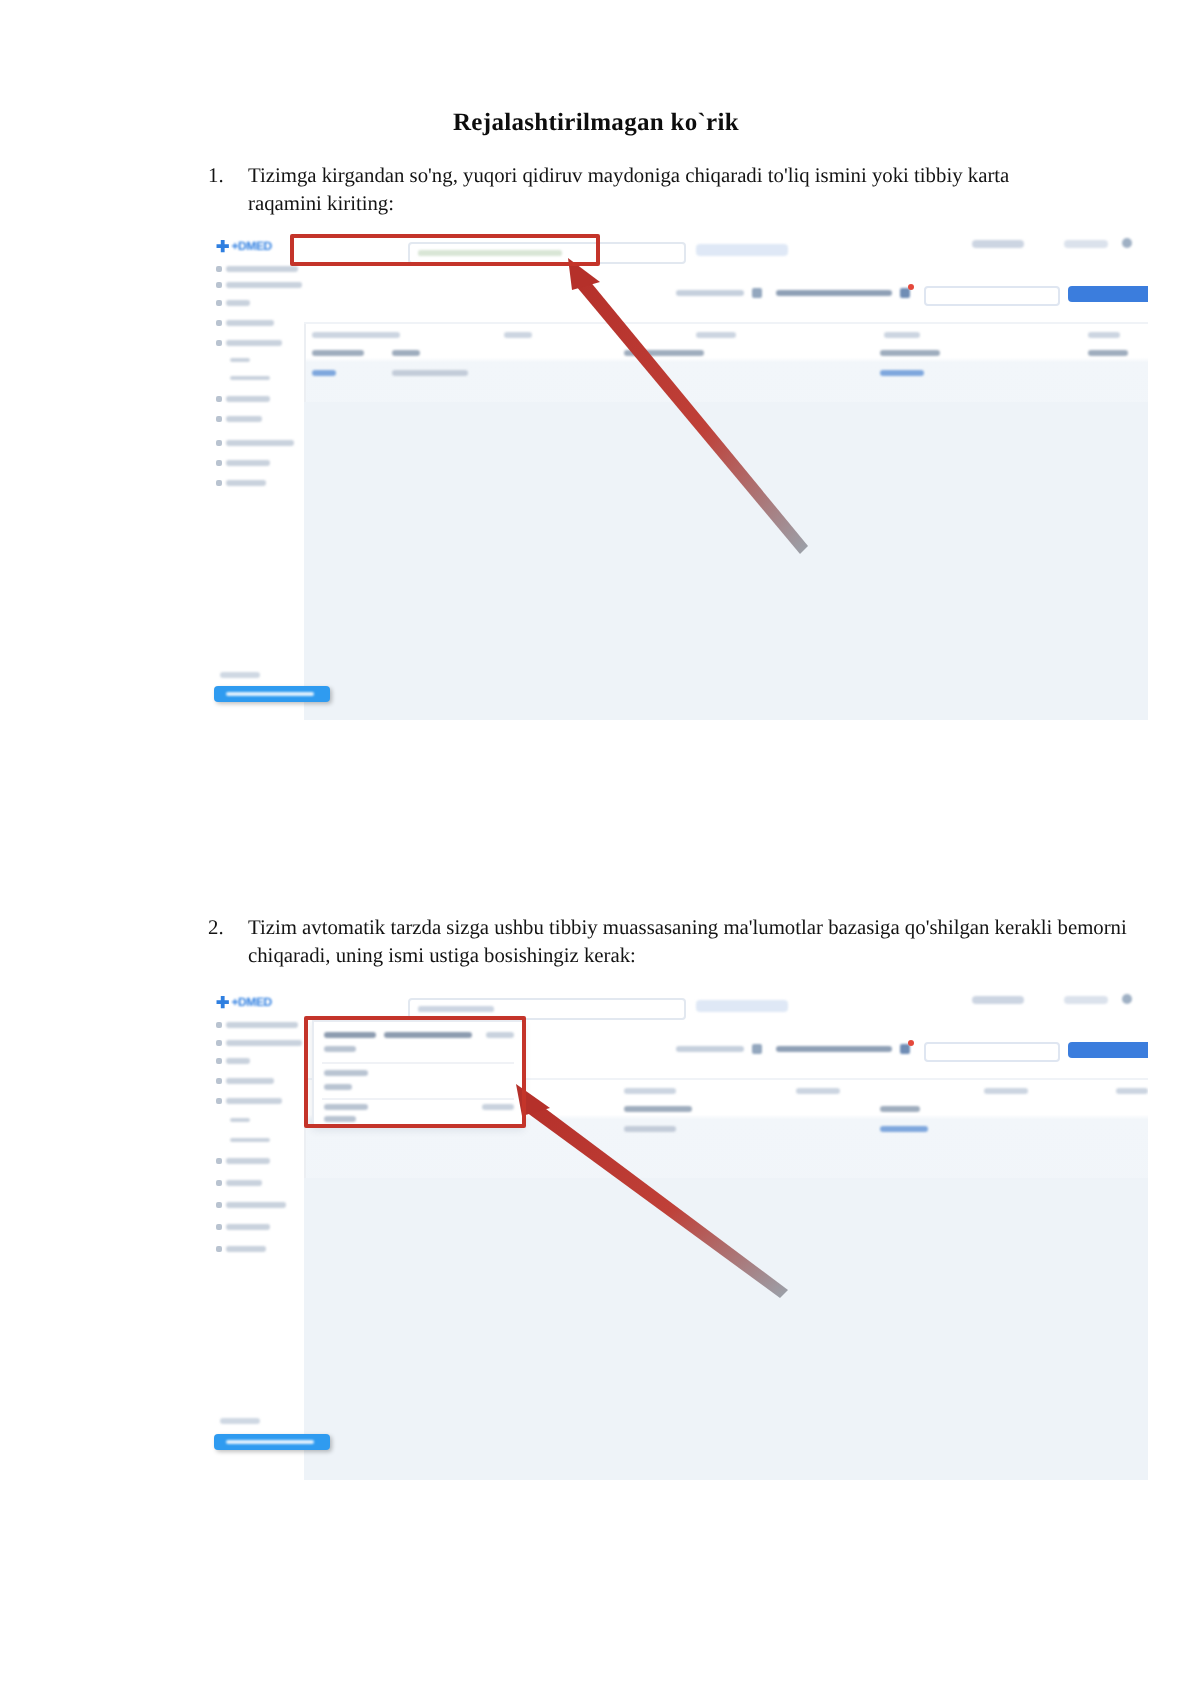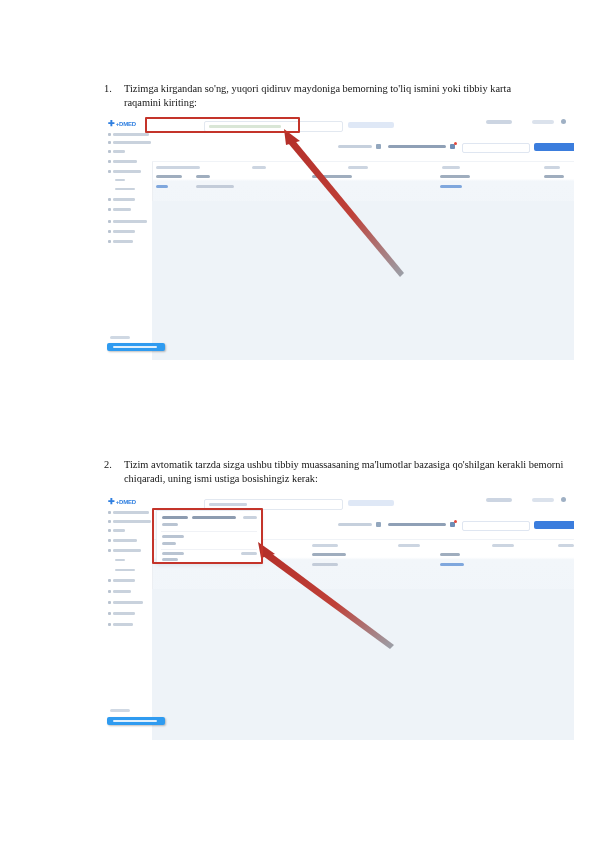--- a/index.html
+++ b/index.html
@@ -320,24 +320,25 @@
     pointer-events: none;
   }
   #arrow1 { left: 104px; top: 115px; width: 470px; height: 245px; }
   #arrow2 { left: 104px; top: 493px; width: 470px; height: 247px; }
 </style>
 </head>
 <body>
 
 <div class="page">
 
+  <div class="doc-title">Rejalashtirilmagan ko`rik</div>
 
   <div class="list-item" id="step1">
     <span class="list-num">1.</span>
-    <span class="list-text">Tizimga kirgandan so'ng, yuqori qidiruv maydoniga bemorning to'liq ismini yoki tibbiy karta raqamini kiriting:</span>
+    <span class="list-text">Tizimga kirgandan so'ng, yuqori qidiruv maydoniga chiqaradi to'liq ismini yoki tibbiy karta raqamini kiriting:</span>
   </div>
 
   <div class="shot" id="shot1">
     <div class="shot-inner">
 
       <div class="app-sidebar">
         <div class="logo">
           <span class="logo-plus">✚</span>
           <span class="logo-word">+DMED</span>
         </div>

